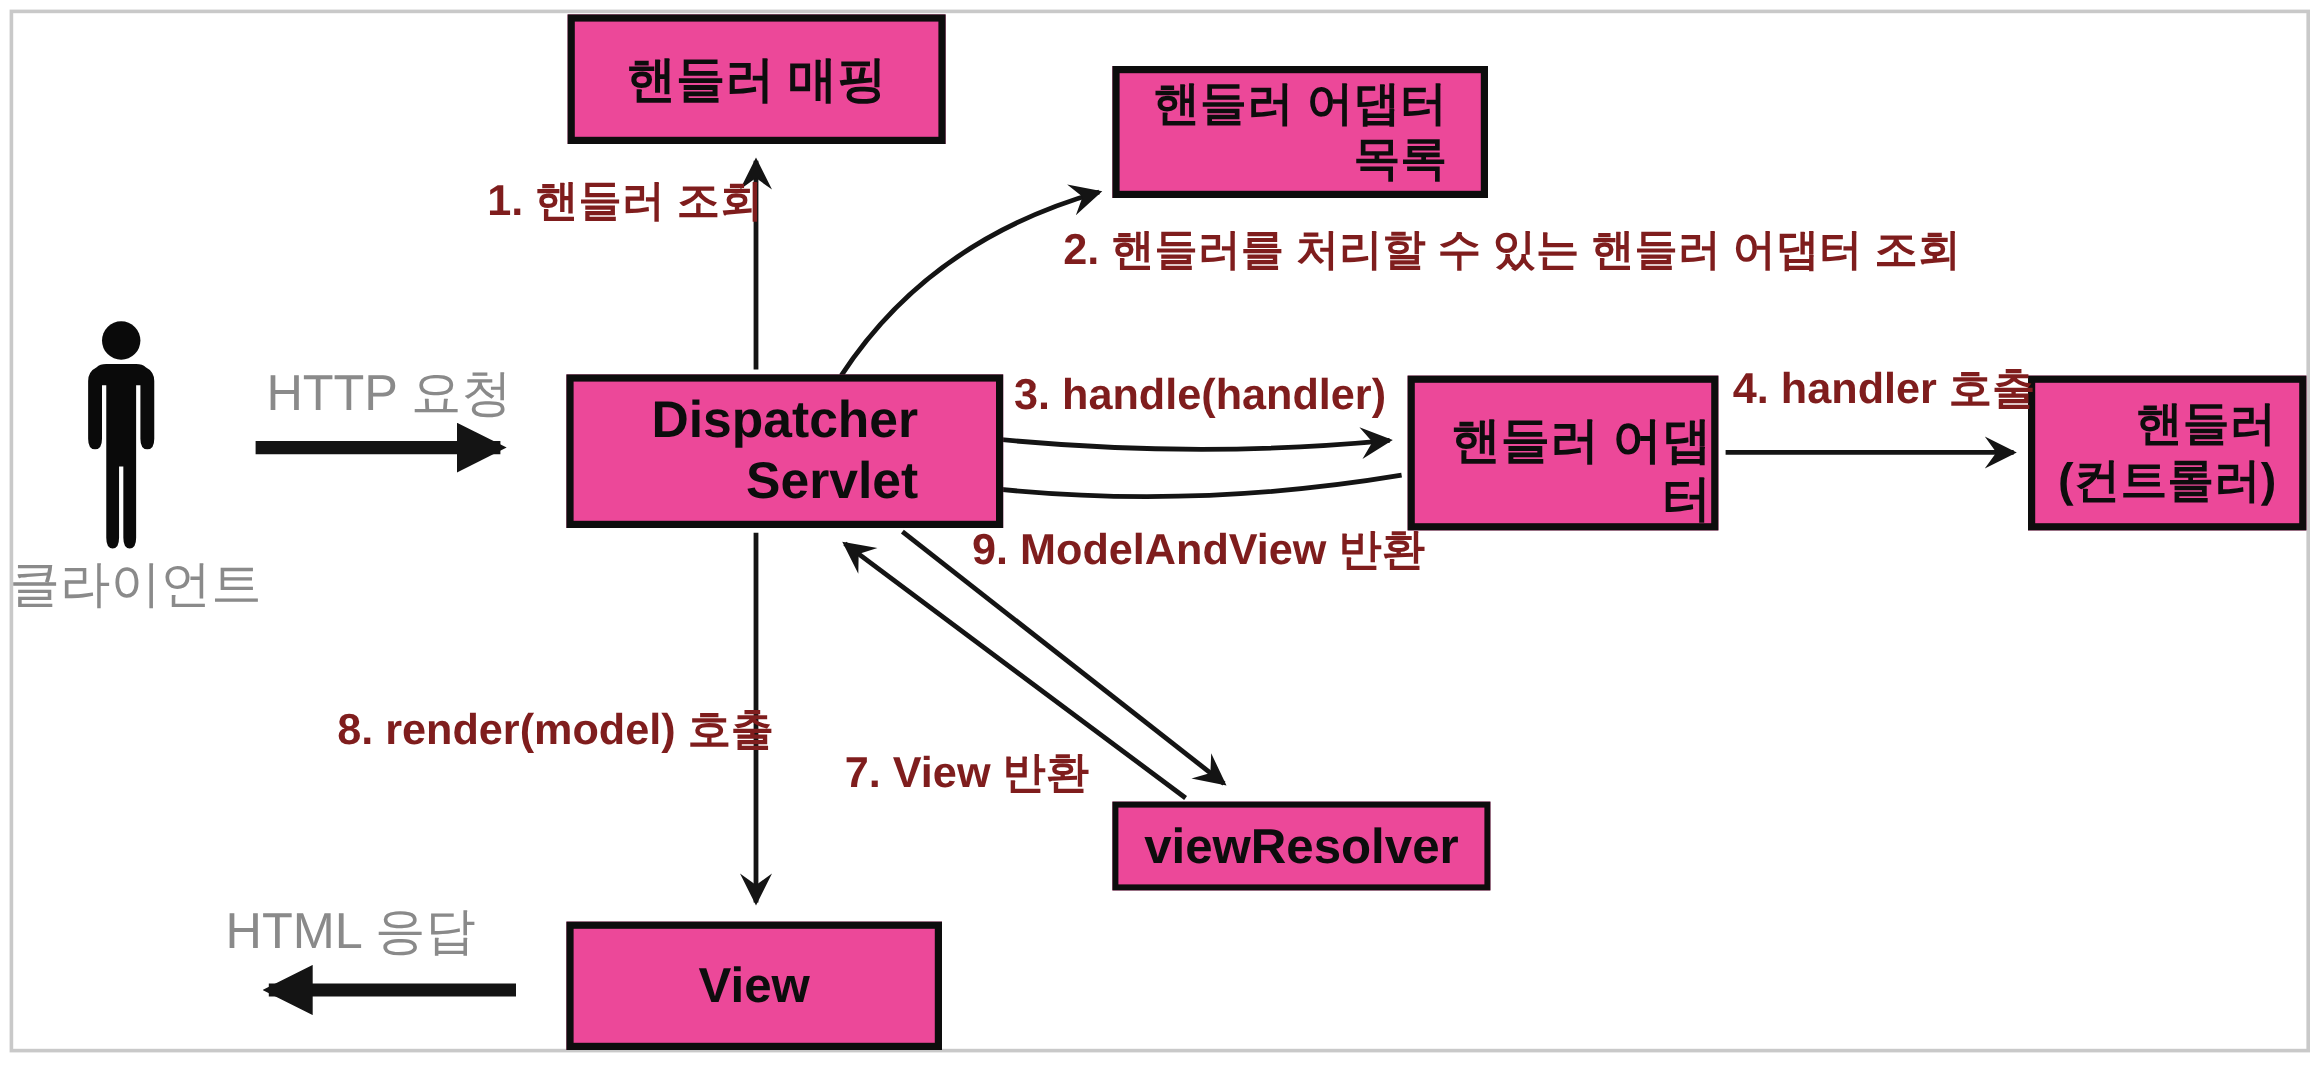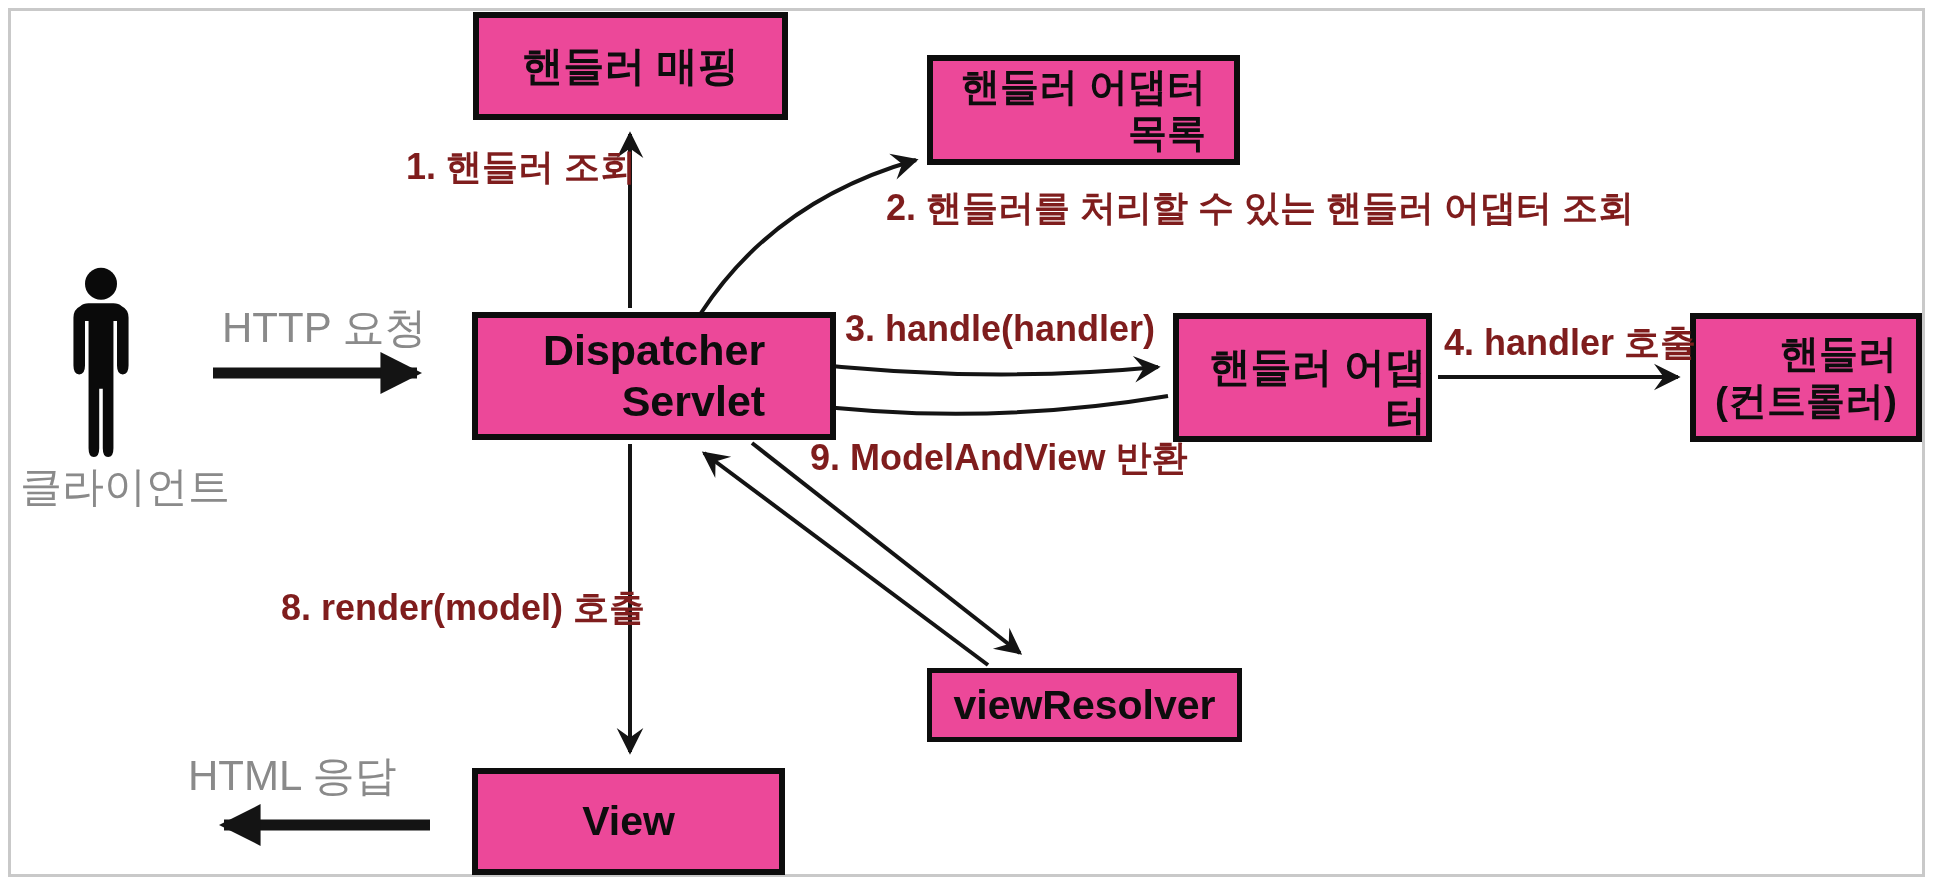--- a/index.html
+++ b/index.html
@@ -63,21 +63,21 @@
     <path d="M430,825 L224,825" fill="none" stroke="#141414" stroke-width="11" marker-end="url(#ahBig)"></path>
   </svg>
 
   <svg class="person" viewBox="0 0 100 225" aria-hidden="true">
     <circle cx="50" cy="20" r="18" fill="#0a0a0a"></circle>
     <path fill="#0a0a0a" d="M36,42 L64,42 Q70,42 73,45 Q81,49 81,58 L81,112 Q81,122 74.5,122
       Q68,122 68,112 L68,62 L64,62 L64,205 Q64,215 58,215 Q52,215 52,205 L52,138 L48,138
       L48,205 Q48,215 42,215 Q36,215 36,205 L36,62 L32,62 L32,112 Q32,122 25.5,122
       Q19,122 19,112 L19,58 Q19,49 27,45 Q30,42 36,42 Z"></path>
   </svg>
-  <div class="biglabel" style="left:8px;top:459px;padding-left:12px;">클라이언트</div>
+  <div class="biglabel" style="left:8px;top:459px;">클라이언트</div>
 
   <div class="box" style="left:473px;top:12px;width:315px;height:108px;">
     <span>핸들러 매핑</span>
   </div>
   <div class="box" style="left:927px;top:55px;width:313px;height:110px;font-size:39px;">
     <span>핸들러 어댑터
 목록</span>
   </div>
   <div class="box" style="left:472px;top:312px;width:364px;height:128px;font-size:43px;">
     <span>Dispatcher
@@ -96,16 +96,17 @@
   <div class="box" style="left:472px;top:768px;width:313px;height:107px;">
     <span>View</span>
   </div>
 
   <div class="biglabel" style="left:188px;top:748px;">HTML 응답</div>
   <div class="biglabel" style="left:222px;top:300px;">HTTP 요청</div>
 
   <div class="steplabel" style="left:406px;top:143px;">1. 핸들러 조회</div>
   <div class="steplabel" style="left:886px;top:184px;">2. 핸들러를 처리할 수 있는 핸들러 어댑터 조회</div>
   <div class="steplabel" style="left:845px;top:308px;">3. handle(handler)</div>
-  <div class="steplabel" style="left:1444px;top:319px;">4. handler 호출</div>
+  <div class="steplabel" style="left:1444px;top:300px;">4. handler 호출</div>
   <div class="steplabel" style="left:810px;top:434px;">9. ModelAndView 반환</div>
+  <div class="steplabel" style="left:704px;top:620px;">7. View 반환</div>
   <div class="steplabel" style="left:281px;top:584px;">8. render(model) 호출</div>
 </div>
 
 </body></html>

